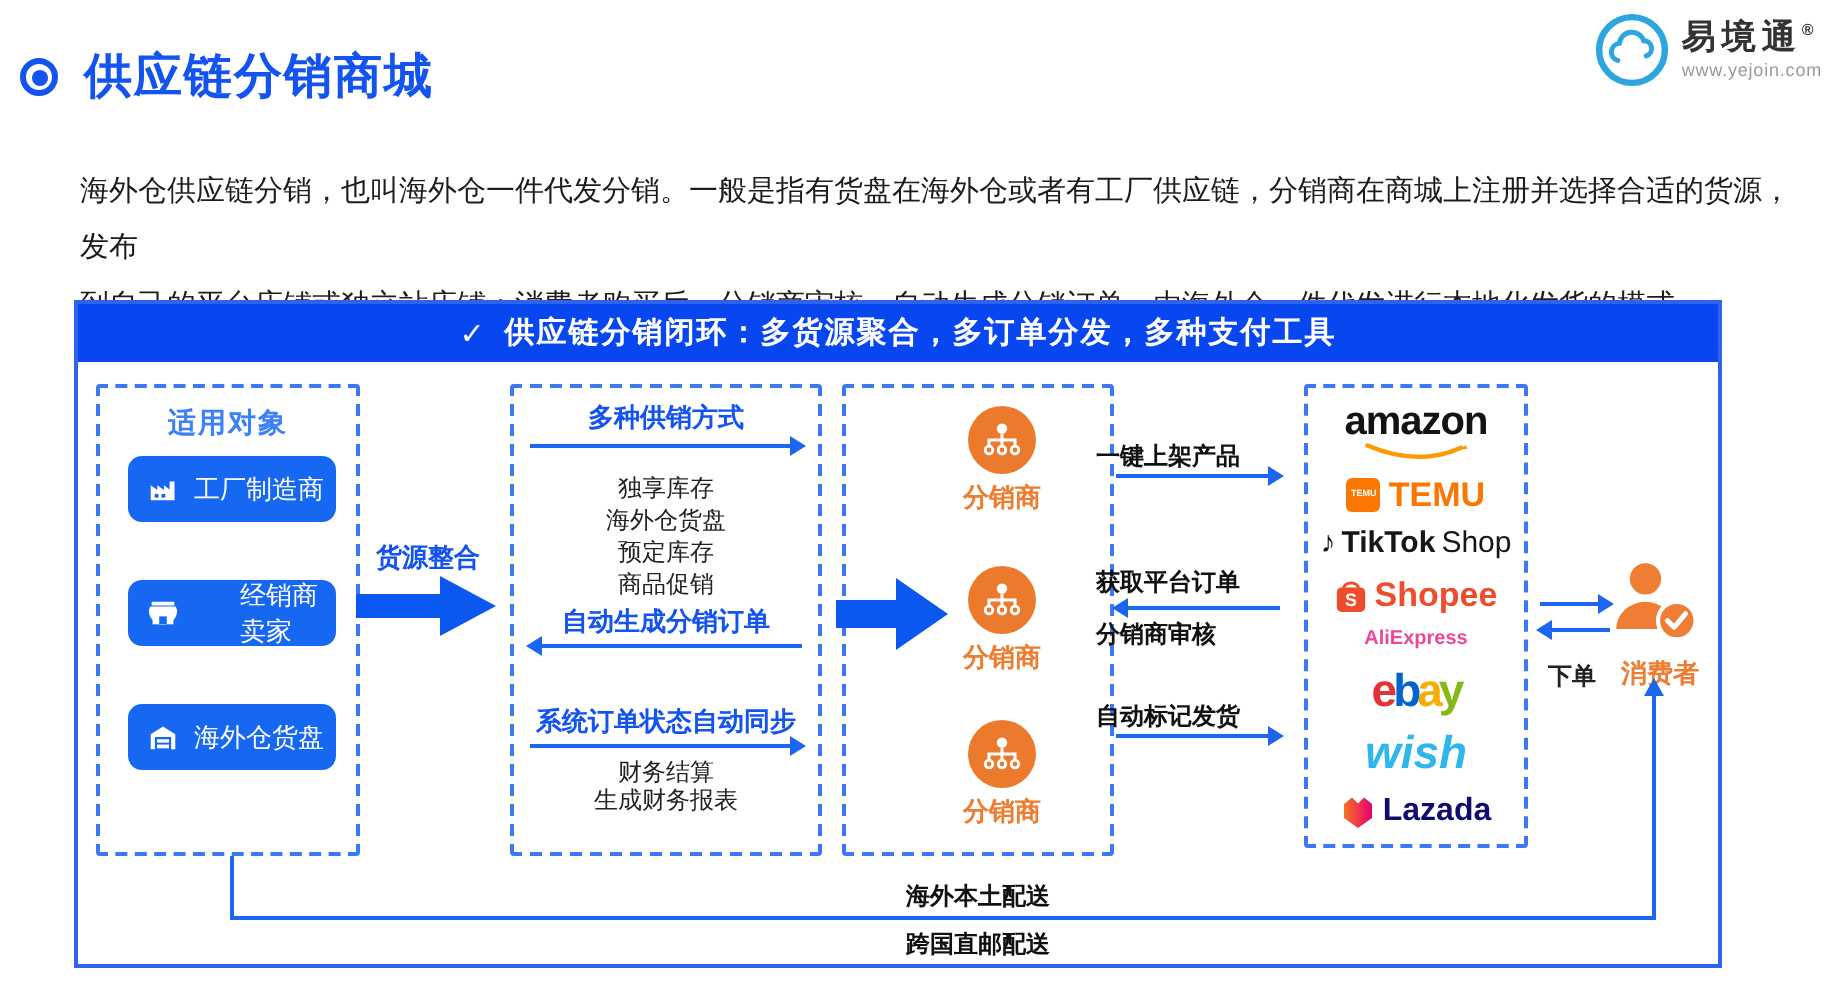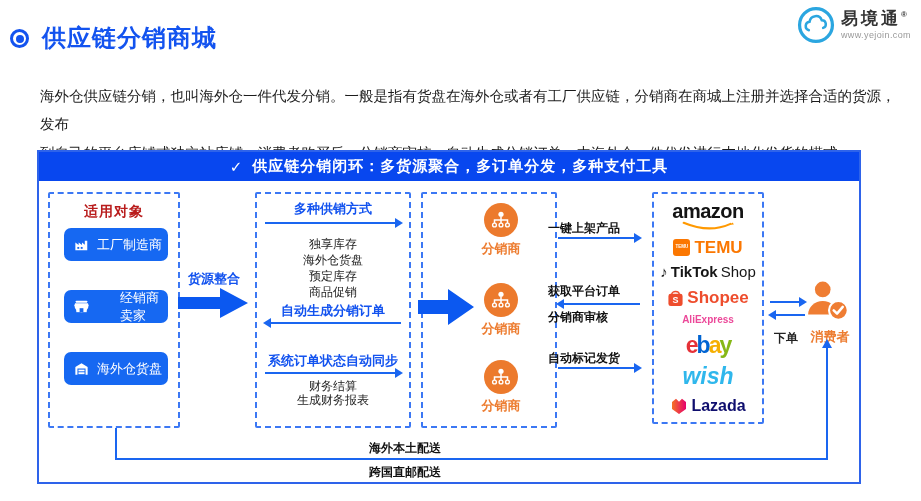--- a/index.html
+++ b/index.html
@@ -17,21 +17,21 @@
   .logo-url{font-size:9px;color:#999;letter-spacing:.4px;margin-top:2px}
   .intro{position:absolute;left:40px;top:82px;width:856px;margin:0;font-size:14.5px;line-height:1.95;color:#1c1c1c;font-weight:500}
 
   
   .flow-box{position:absolute;left:37px;top:150px;width:820px;height:330px;border:2px solid #2e63ea;background:#fff}
   .banner{height:29px;background:#0847ef;color:#fff;display:flex;align-items:center;justify-content:center;
           gap:9px;font-size:15px;font-weight:bold;letter-spacing:1px}
   .flow-body{position:relative;height:301px}
 
   .dashed-box{position:absolute;top:11px;height:232px;border:2px dashed #3c78f4;border-radius:2px;background:#fff}
-  .box-title{color:#b91c1c;font-weight:bold;font-size:14px;text-align:center;margin-top:9px;letter-spacing:1px}
+  .box-title{color:#3b82f6;font-weight:bold;font-size:14px;text-align:center;margin-top:9px;letter-spacing:1px}
 
   .pill{position:absolute;left:14px;width:104px;height:33px;background:#1668f2;border-radius:7px;color:#fff;
         display:flex;align-items:center;gap:7px;padding-left:9px;box-sizing:border-box;font-size:13px}
   .pill svg{flex:0 0 auto}
 
   .blue-label{color:#1353ef;font-weight:bold;font-size:13px;text-align:center}
   .mid-item{position:absolute;width:100%;text-align:center;font-size:12px;color:#222}
 
   
   .tarrow{position:absolute;height:2px;background:#1a66f0}
@@ -62,21 +62,21 @@
   .lg-tiktok .tt-bold{font-weight:bold}
   .lg-shopee{gap:3px;font-size:17px;font-weight:600;color:#ee4d2d}
   .lg-ali{font-size:10px;font-weight:bold;color:#ec4899}
   .lg-ebay{font-size:23px;font-weight:bold;letter-spacing:-2px}
   .lg-wish{font-size:23px;font-weight:bold;font-style:italic;color:#2fb7ec}
   .lg-lazada{gap:3px;font-size:16px;font-weight:bold;color:#0f0e6e}
 
   .consumer-name{position:absolute;left:760px;top:147px;width:62px;text-align:center;
                  color:#ed7d31;font-size:13px;font-weight:bold}
   .order-label{position:absolute;left:735px;top:149px;font-size:12px;font-weight:bold;color:#222}
-  .ship-label{position:absolute;text-align:left;font-size:12px;font-weight:bold;color:#111}
+  .ship-label{position:absolute;text-align:center;font-size:12px;font-weight:bold;color:#111}
 </style>
 </head>
 <body>
 
 <span class="bullet"></span>
 <h1 class="page-title">供应链分销商城</h1>
 
 <div class="logo">
   <svg width="38" height="38" viewBox="0 0 40 40">
     <circle cx="20" cy="20" r="17.3" fill="#fff" stroke="#2ba6e0" stroke-width="3.4"></circle>

